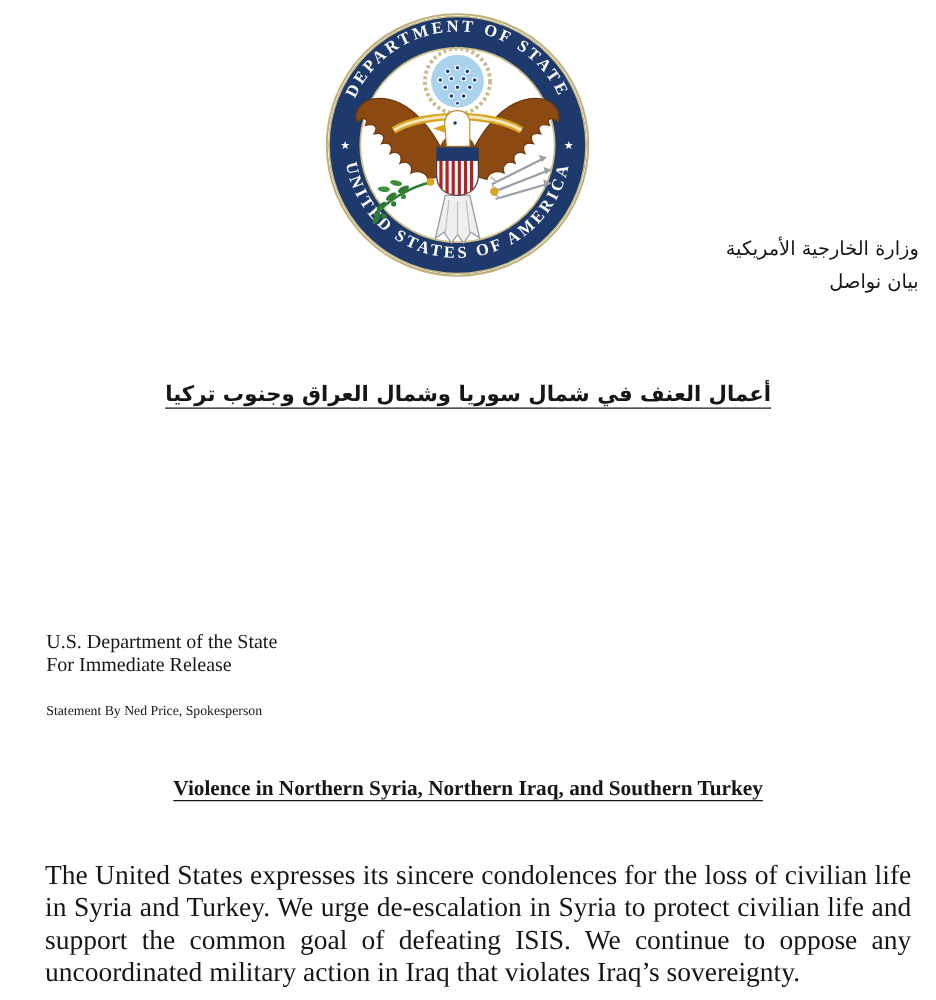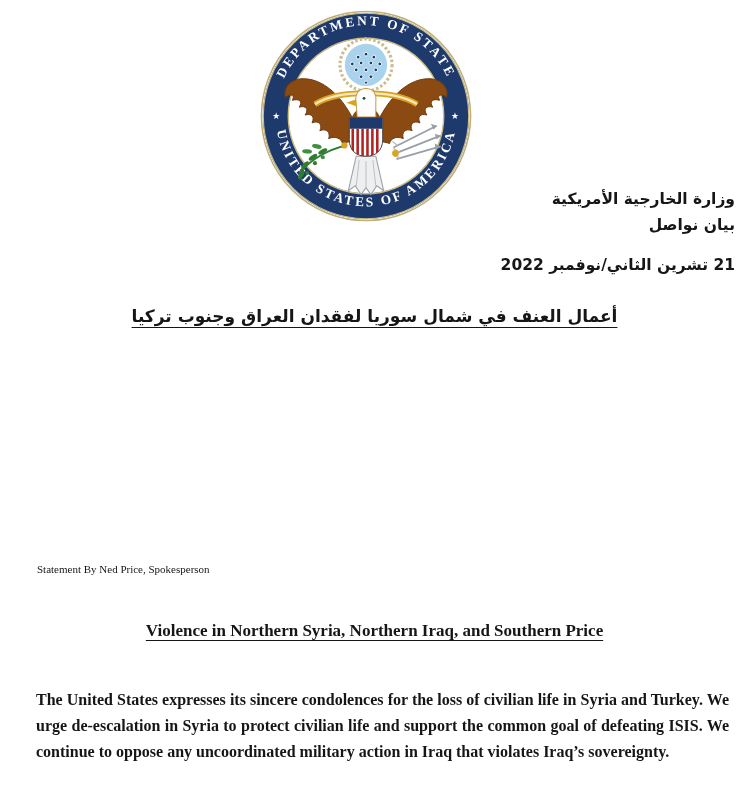--- a/index.html
+++ b/index.html
@@ -22,21 +22,20 @@
     font-size:13.5px;
     letter-spacing:2.6px;
     fill:#ffffff;
   }
   .ring-star{font-family:"DejaVu Sans",sans-serif;font-size:9px;fill:#ffffff;}
   
   .ar{
     font-family:"DejaVu Sans",sans-serif;
     direction:rtl;
     unicode-bidi:plaintext;
-    font-weight:bold;
   }
   .ar-meta{
     position:absolute;top:186px;right:14px;left:300px;
     text-align:right;
     font-size:15.5px;line-height:26px;
   }
   .ar-meta .grp{margin:0 0 14px 0;}
   .ar-meta p{margin:0;}
   .ar-headline{
     position:absolute;top:306px;left:0;right:0;
@@ -58,22 +57,22 @@
   .en-block2{position:absolute;top:560px;left:37px;font-size:11px;line-height:19px;}
   .en-block1 p,.en-block2 p{margin:0;}
   .en-headline{
     position:absolute;top:621px;left:0;right:0;
     text-align:center;font-weight:bold;font-size:17px;
     text-decoration:underline;
     text-underline-offset:4px;
   }
   .en-body{
     position:absolute;top:687px;left:36px;right:20px;
-    font-size:16px;line-height:26px;
-    text-align:justify;text-justify:inter-word;font-weight:bold;
+    font-size:22px;line-height:26px;
+    text-align:justify;text-justify:inter-word;
   }
 </style>
 </head>
 <body>
 
 <div class="page">
 
   <div class="seal-wrap">
     <svg viewBox="0 0 220 220">
       <defs>
@@ -172,31 +171,32 @@
       </g>
     </svg>
   </div>
 
   <div class="ar ar-meta">
     <div class="grp">
       <p>وزارة الخارجية الأمريكية</p>
       <p>بيان نواصل</p>
     </div>
     <div class="grp">
-      <p>21 تشرين الثاني/نوفمبر 2022</p>
     </div>
   </div>
 
-  <div class="ar ar-headline">أعمال العنف في شمال سوريا لفقدان العراق وجنوب تركيا</div>
+  <div class="ar ar-headline">أعمال العنف في شمال سوريا وشمال العراق وجنوب تركيا</div>
 
 
   <div class="en en-block1">
+    <p>U.S. Department of the State</p>
+    <p>For Immediate Release</p>
   </div>
 
   <div class="en en-block2">
     <p>Statement By Ned Price, Spokesperson</p>
   </div>
 
-  <div class="en en-headline">Violence in Northern Syria, Northern Iraq, and Southern Price</div>
+  <div class="en en-headline">Violence in Northern Syria, Northern Iraq, and Southern Turkey</div>
 
   <div class="en en-body">The United States expresses its sincere condolences for the loss of civilian life in Syria and Turkey. We urge de-escalation in Syria to protect civilian life and support the common goal of defeating ISIS.  We continue to oppose any uncoordinated military action in Iraq that violates Iraq’s sovereignty.</div>
 
 </div>
 
 </body></html>

